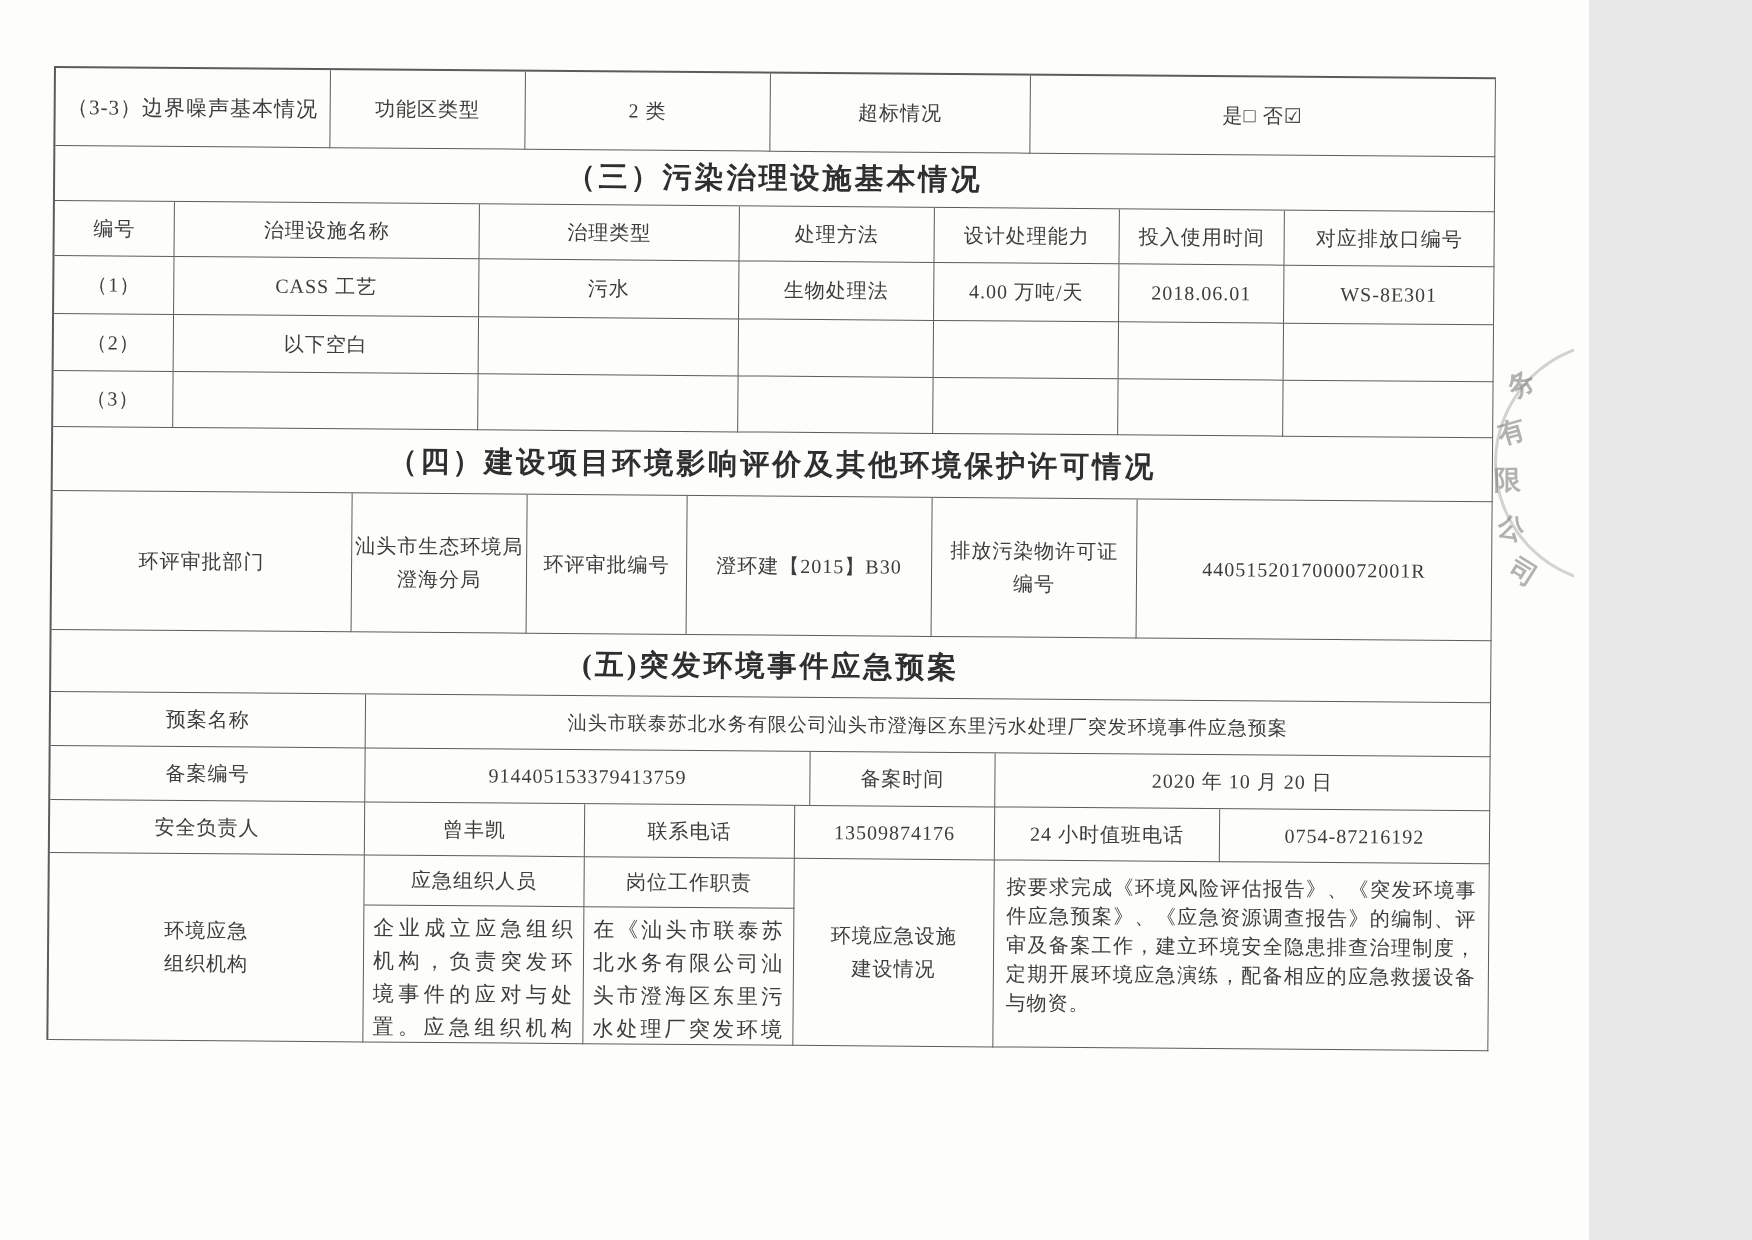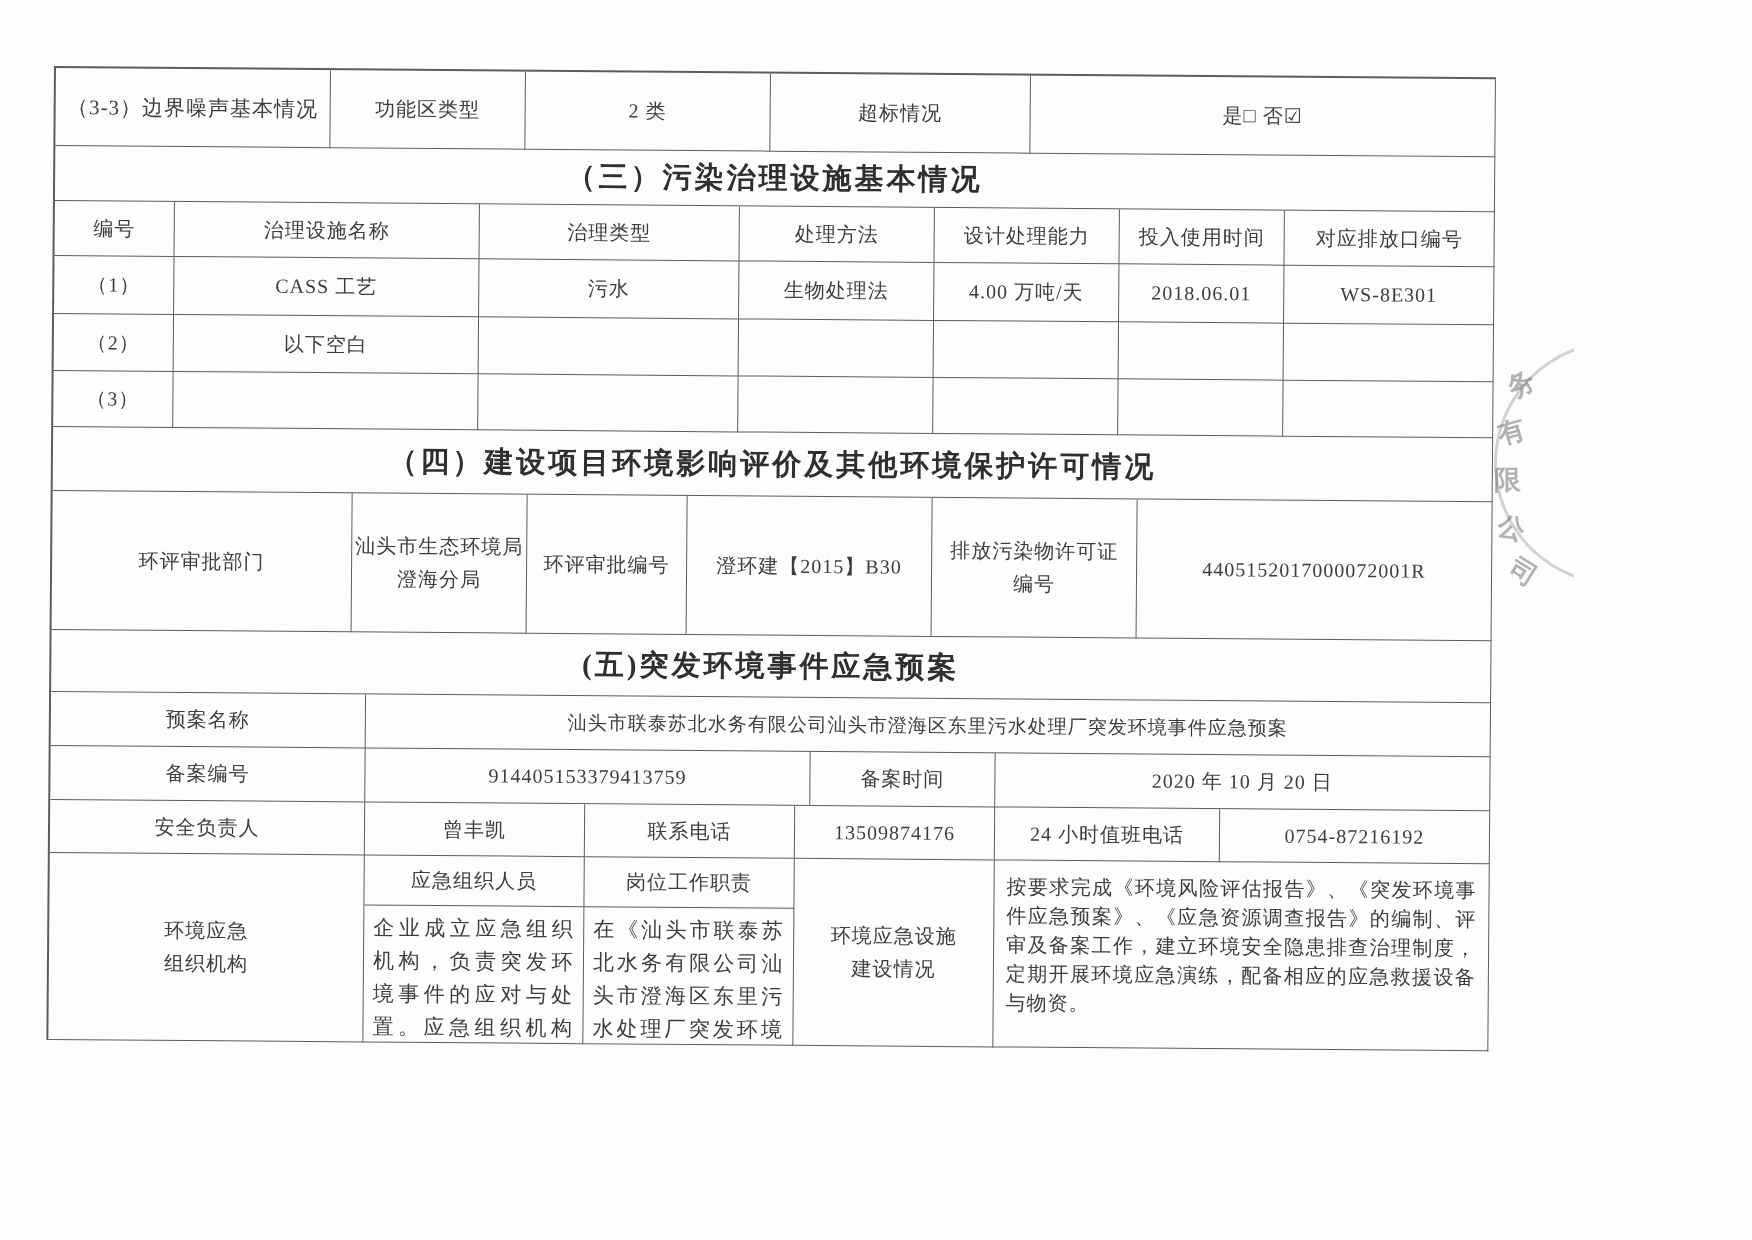--- a/index.html
+++ b/index.html
@@ -1,17 +1,17 @@
 <!DOCTYPE html>
 <html><head>
 <meta charset="utf-8">
 <style>
   html,body{margin:0;padding:0;background:#e8e8e8;}
   .page{
-    position:relative; width:1752px; height:1240px; overflow:hidden;
+    position:relative; width:1589px; height:1240px; overflow:hidden;
     background:#fdfdfb; color:#3d3d3d;
     font-family:"Liberation Serif","DejaVu Serif",serif;
   }
   .tbl{
     position:absolute; left:54px; top:66px; width:1440px;
     transform:rotate(0.45deg); transform-origin:0 0;
     border-left:2px solid #5c5c5c; border-top:2px solid #5c5c5c;
   }
   .row{display:flex; width:100%;}
   .cell{

